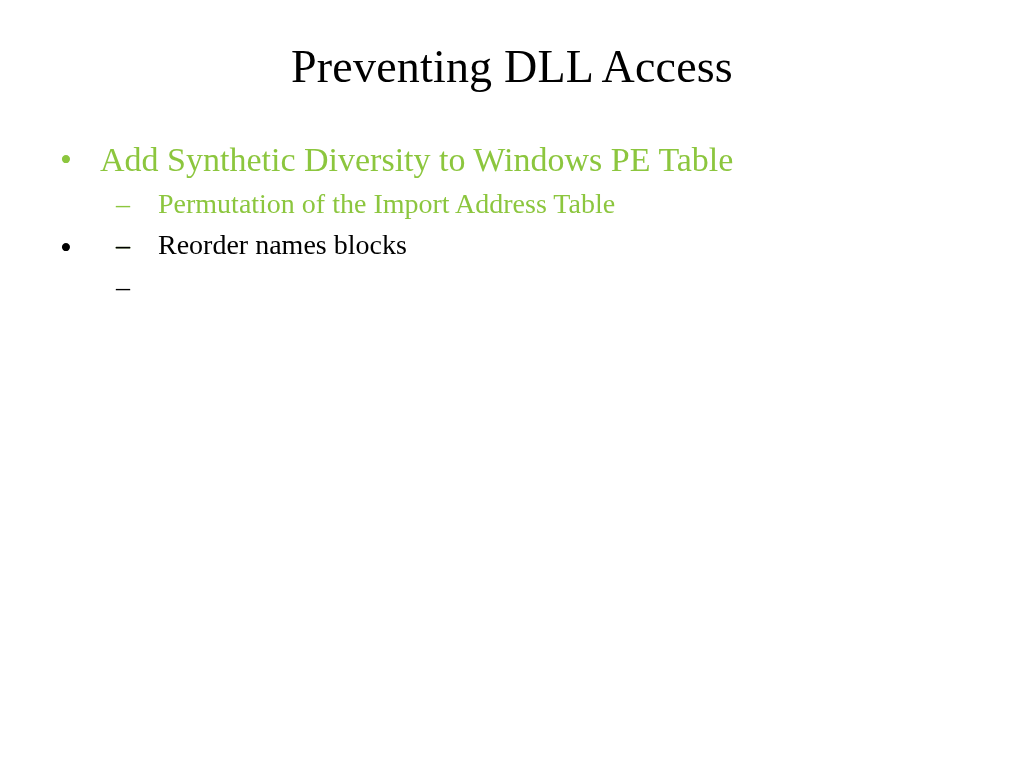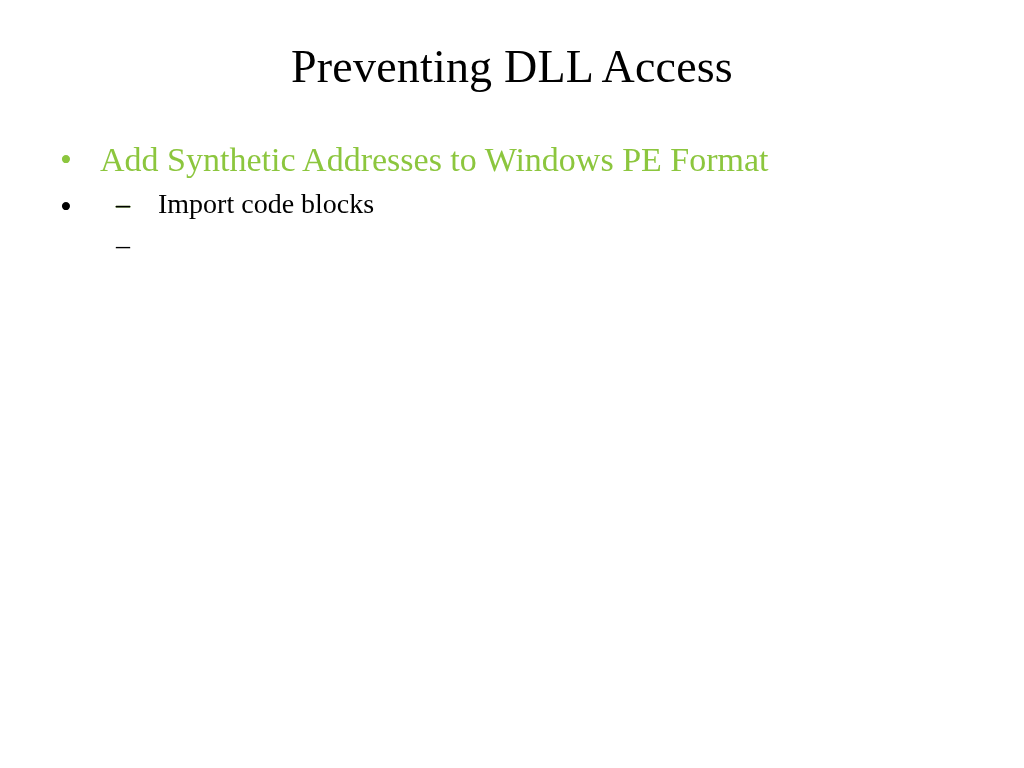--- a/index.html
+++ b/index.html
@@ -75,42 +75,43 @@
 <body>
 
 <div class="slide">
 
   <h1 class="slide-title">Preventing DLL Access</h1>
 
   <ul class="body-list">
 
     <li class="lvl1 green wrap-narrow">
       <span class="bullet">•</span>
-      <span>Add Synthetic Addresses to Windows PE Format</span>
+      <span>Add Synthetic Diversity to Windows PE Table</span>
     </li>
 
     <li class="lvl2 green wrap-sub">
       <span class="bullet">–</span>
+      <span>Permutation of the Import Address Table</span>
     </li>
 
     <li class="lvl2 green wrap-sub">
       <span class="bullet">–</span>
     </li>
 
     <li class="lvl1 black wrap-narrow">
       <span class="bullet">•</span>
     </li>
 
     <li class="lvl2 black wrap-sub">
       <span class="bullet">–</span>
     </li>
 
     <li class="lvl2 black wrap-sub">
       <span class="bullet">–</span>
-      <span>Import code blocks</span>
+      <span>Reorder names blocks</span>
     </li>
 
     <li class="lvl2 black wrap-sub">
       <span class="bullet">–</span>
     </li>
 
   </ul>
 </div>
 
 </body></html>

